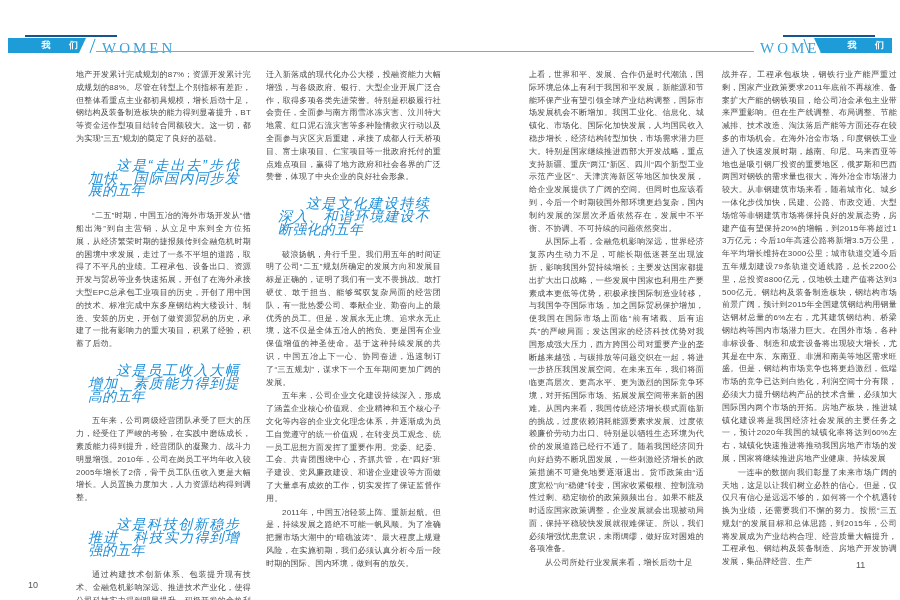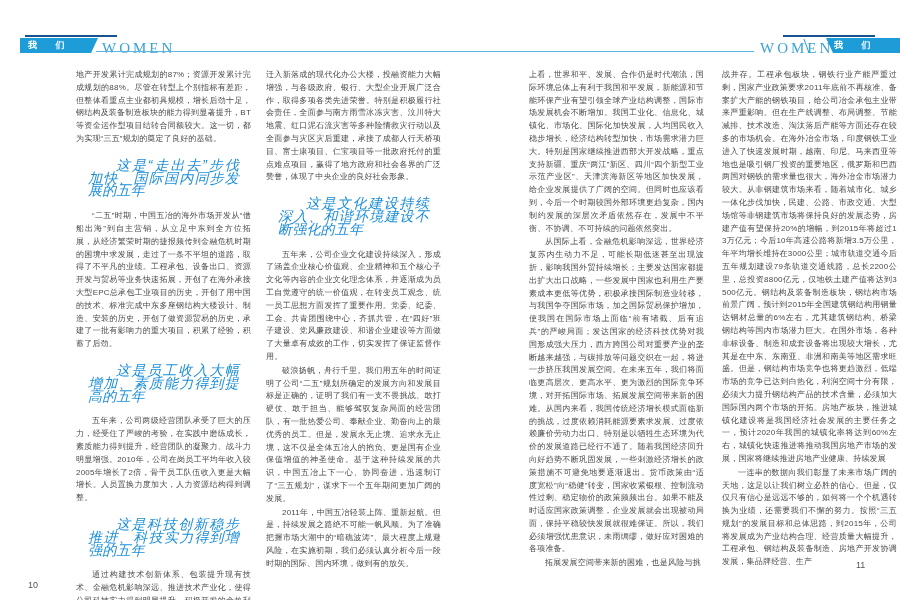--- a/index.html
+++ b/index.html
@@ -1,21 +1,21 @@
 <!DOCTYPE html>
 <html><head>
 <meta charset="utf-8">
 <style>
   html,body{margin:0;padding:0;background:#fff;}
   .sheet{position:relative;width:900px;height:600px;background:#ffffff;overflow:hidden;
          font-family:"Liberation Sans",sans-serif;outline:1px solid #ececec;}
   
   .dark-rule{position:absolute;height:2px;background:#17548f;}
   .banner{position:absolute;top:38px;width:78px;height:15px;background:#1e9cd8;
-          display:flex;align-items:center;justify-content:flex-start;margin-left:12px;}
+          display:flex;align-items:center;justify-content:flex-end;}
   .banner span{color:#ffffff;font-size:9px;font-weight:bold;letter-spacing:8px;
                padding-left:8px;white-space:nowrap;}
   .banner.left{clip-path:polygon(0 0,100% 0,calc(100% - 7px) 100%,0 100%);}
   .banner.right{clip-path:polygon(0 0,100% 0,100% 100%,7px 100%);}
   .sep{position:absolute;top:39px;height:14px;width:0;border-left:1.5px solid #1e9cd8;}
   .sep.l{transform:skewX(-20deg);}
   .sep.r{transform:skewX(20deg);}
   .women{position:absolute;top:40px;color:#3aa2d8;font-family:Liberation Serif, serif;
          font-size:15px;letter-spacing:3px;}
   .thin-rule{position:absolute;top:51px;height:1px;background:#5ab5e2;}
@@ -55,29 +55,29 @@
       <div class="para">“二五”时期，中国五冶的海外市场开发从“借船出海”到自主营销，从立足中东到全方位拓展，从经济繁荣时期的捷报频传到金融危机时期的困境中求发展，走过了一条不平坦的道路，取得了不平凡的业绩。工程承包、设备出口、资源开发与贸易等业务快速拓展，开创了在海外承接大型EPC总承包工业项目的历史，开创了用中国的技术、标准完成中东多座钢结构大楼设计、制造、安装的历史，开创了做资源贸易的历史，承建了一批有影响力的重大项目，积累了经验，积蓄了后劲。</div>
       <div class="heading">这是员工收入大幅增加、素质能力得到提高的五年</div>
       <div class="para">五年来，公司两级经营团队承受了巨大的压力，经受住了严峻的考验，在实践中磨练成长，素质能力得到提升，经营团队的凝聚力、战斗力明显增强。2010年，公司在岗员工平均年收入较2005年增长了2倍，骨干员工队伍收入更是大幅增长。人员置换力度加大，人力资源结构得到调整。</div>
       <div class="heading">这是科技创新稳步推进、科技实力得到增强的五年</div>
       <div class="para">通过构建技术创新体系、包装提升现有技术、金融危机影响深远、推进技术产业化，使得公司科技实力得到明显提升。积极开发的余热利用、新能源烘炉、烟气脱硫等新技术并逐步推广应用，累计取得国家专利91项、国家级工法4项，形成成套技术、专有技术160余项，承接财政部资金支持项目5项，皆评为四川省建设创新型企业试点企业和中冶集团创新型企业。</div>
       <div class="heading">这是企业形象大幅提升、社会声誉显著提升的五年</div>
     </div>
   <div class="col" style="left:265px;">
       <div class="para noindent">迁入新落成的现代化办公大楼，投融资能力大幅增强，与各级政府、银行、大型企业开展广泛合作，取得多项各类先进荣誉。特别是积极履行社会责任，全面参与南方雨雪冰冻灾害、汶川特大地震、红口泥石流灾害等多种险情救灾行动以及全面参与灾区灾后重建，承接了成都人行天桥项目、富士康项目、仁宝项目等一批政府托付的重点难点项目，赢得了地方政府和社会各界的广泛赞誉，体现了中央企业的良好社会形象。</div>
       <div class="heading">这是文化建设持续深入、和谐环境建设不断强化的五年</div>
+      <div class="para">破浪扬帆，舟行千里。我们用五年的时间证明了公司“二五”规划所确定的发展方向和发展目标是正确的，证明了我们有一支不畏挑战、敢打硬仗、敢于担当、能够驾驭复杂局面的经营团队，有一批热爱公司、奉献企业、勤奋向上的最优秀的员工。但是，发展永无止境、追求永无止境，这不仅是全体五冶人的抱负、更是国有企业保值增值的神圣使命。基于这种持续发展的共识，中国五冶上下一心、协同奋进，迅速制订了“三五规划”，谋求下一个五年期间更加广阔的发展。</div>
       <div class="para">五年来，公司企业文化建设持续深入，形成了涵盖企业核心价值观、企业精神和五个核心子文化等内容的企业文化理念体系，并逐渐成为员工自觉遵守的统一价值观，在转变员工观念、统一员工思想方面发挥了重要作用。党委、纪委、工会、共青团围绕中心，齐抓共管，在“四好”班子建设、党风廉政建设、和谐企业建设等方面做了大量卓有成效的工作，切实发挥了保证监督作用。</div>
-      <div class="para">破浪扬帆，舟行千里。我们用五年的时间证明了公司“二五”规划所确定的发展方向和发展目标是正确的，证明了我们有一支不畏挑战、敢打硬仗、敢于担当、能够驾驭复杂局面的经营团队，有一批热爱公司、奉献企业、勤奋向上的最优秀的员工。但是，发展永无止境、追求永无止境，这不仅是全体五冶人的抱负、更是国有企业保值增值的神圣使命。基于这种持续发展的共识，中国五冶上下一心、协同奋进，迅速制订了“三五规划”，谋求下一个五年期间更加广阔的发展。</div>
       <div class="para">2011年，中国五冶轻装上阵、重新起航。但是，持续发展之路绝不可能一帆风顺。为了准确把握市场大潮中的“暗礁波涛”、最大程度上规避风险，在实施初期，我们必须认真分析今后一段时期的国际、国内环境，做到有的放矢。</div>
     </div>
 
   <div class="col" style="left:528px;">
       <div class="para noindent">上看，世界和平、发展、合作仍是时代潮流，国际环境总体上有利于我国和平发展，新能源和节能环保产业有望引领全球产业结构调整，国际市场发展机会不断增加。我国工业化、信息化、城镇化、市场化、国际化加快发展，人均国民收入稳步增长，经济结构转型加快，市场需求潜力巨大。特别是国家继续推进西部大开发战略，重点支持新疆、重庆“两江”新区、四川“四个新型工业示范产业区”、天津滨海新区等地区加快发展，给企业发展提供了广阔的空间。但同时也应该看到，今后一个时期较国外部环境更趋复杂，国内制约发展的深层次矛盾依然存在，发展中不平衡、不协调、不可持续的问题依然突出。</div>
       <div class="para">从国际上看，金融危机影响深远，世界经济复苏内生动力不足，可能长期低迷甚至出现波折，影响我国外贸持续增长；主要发达国家都提出扩大出口战略，一些发展中国家也利用生产要素成本更低等优势，积极承接国际制造业转移，与我国争夺国际市场，加之国际贸易保护增加，使我国在国际市场上面临“前有堵截、后有追兵”的严峻局面；发达国家的经济科技优势对我国形成强大压力，西方跨国公司对重要产业的垄断越来越强，与碳排放等问题交织在一起，将进一步挤压我国发展空间。在未来五年，我们将面临更高层次、更高水平、更为激烈的国际竞争环境，对开拓国际市场、拓展发展空间带来新的困难。从国内来看，我国传统经济增长模式面临新的挑战，过度依赖消耗能源要素求发展、过度依赖廉价劳动力出口、特别是以牺牲生态环境为代价的发展道路已经行不通了。随着我国经济回升向好趋势不断巩固发展，一些刺激经济增长的政策措施不可避免地要逐渐退出。货币政策由“适度宽松”向“稳健”转变，国家收紧银根、控制流动性过剩、稳定物价的政策频频出台。如果不能及时适应国家政策调整，企业发展就会出现被动局面，保持平稳较快发展就很难保证。所以，我们必须增强忧患意识，未雨绸缪，做好应对困难的各项准备。</div>
-      <div class="para">拓展发展空间带来新的困难，也是风险与挑</div>
+      <div class="para">从公司所处行业发展来看，增长后劲十足</div>
     </div>
   <div class="col" style="left:721px;">
       <div class="para noindent">战并存。工程承包板块，钢铁行业产能严重过剩，国家产业政策要求2011年底前不再核准、备案扩大产能的钢铁项目，给公司冶金承包主业带来严重影响。但在生产线调整、布局调整、节能减排、技术改造、淘汰落后产能等方面还存在较多的市场机会。在海外冶金市场，印度钢铁工业进入了快速发展时期，越南、印尼、马来西亚等地也是吸引钢厂投资的重要地区，俄罗斯和巴西两国对钢铁的需求量也很大，海外冶金市场潜力较大。从非钢建筑市场来看，随着城市化、城乡一体化步伐加快，民建、公路、市政交通、大型场馆等非钢建筑市场将保持良好的发展态势，房建产值有望保持20%的增幅，到2015年将超过13万亿元；今后10年高速公路将新增3.5万公里，年平均增长维持在3000公里；城市轨道交通今后五年规划建设79条轨道交通线路，总长2200公里，总投资8800亿元，仅地铁土建产值将达到3500亿元。钢结构及装备制造板块，钢结构市场前景广阔，预计到2015年全国建筑钢结构用钢量达钢材总量的6%左右，尤其建筑钢结构、桥梁钢结构等国内市场潜力巨大。在国外市场，各种非标设备、制造和成套设备将出现较大增长，尤其是在中东、东南亚、非洲和南美等地区需求旺盛。但是，钢结构市场竞争也将更趋激烈，低端市场的竞争已达到白热化，利润空间十分有限，必须大力提升钢结构产品的技术含量，必须加大国际国内两个市场的开拓。房地产板块，推进城镇化建设将是我国经济社会发展的主要任务之一，预计2020年我国的城镇化率将达到60%左右，城镇化快速推进将推动我国房地产市场的发展，国家将继续推进房地产业健康、持续发展</div>
       <div class="para">一连串的数据向我们彰显了未来市场广阔的天地，这足以让我们树立必胜的信心。但是，仅仅只有信心是远远不够的，如何将一个个机遇转换为业绩，还需要我们不懈的努力。按照“三五规划”的发展目标和总体思路，到2015年，公司将发展成为产业结构合理、经营质量大幅提升，工程承包、钢结构及装备制造、房地产开发协调发展，集品牌经营、生产</div>
     </div>
 
   <div class="pagenum" style="left:28px;top:580px;">10</div>
   <div class="pagenum" style="left:856px;top:560px;">11</div>
 
 </div>

